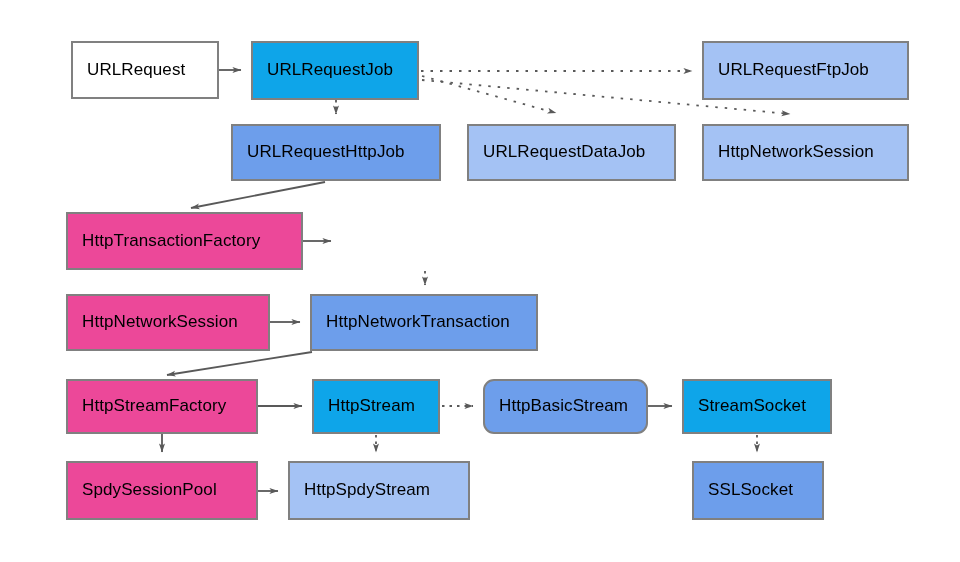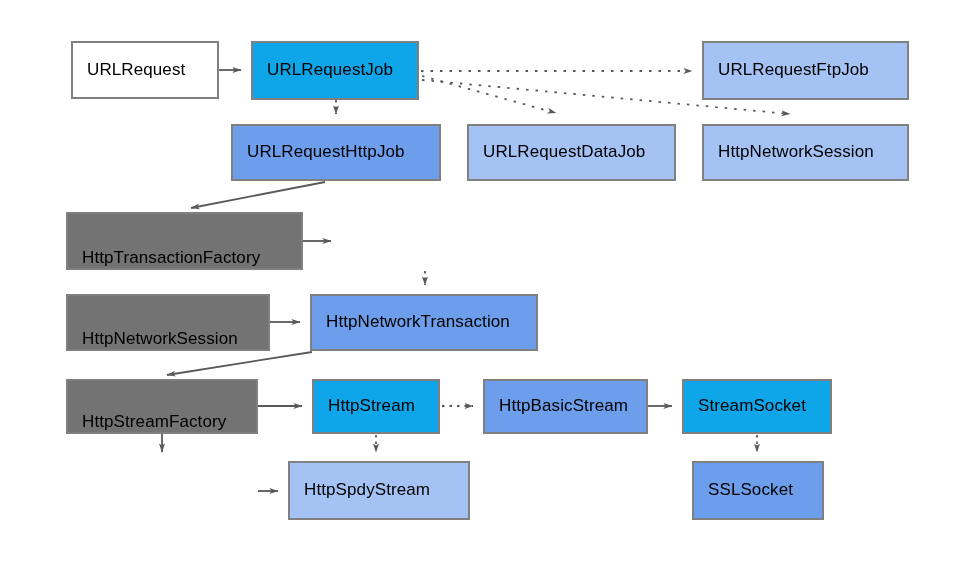--- a/index.html
+++ b/index.html
@@ -35,21 +35,21 @@
     align-items: center;
     color: #000000;
     font-size: 17px;
     line-height: 1.1;
     padding-left: 14px;
     letter-spacing: 0.1px;
     white-space: nowrap;
     z-index: 2;
   }
   .fill-white  { background: #ffffff; }
-  .fill-gray   { background: #737373; align-items: flex-end; }
+  .fill-gray   { background: #ec4899; }
   .fill-blue1  { background: #0ea5e9; }
   .fill-blue2  { background: #a4c2f4; }
   .fill-blue3  { background: #6d9eeb; }
 </style>
 </head>
 <body>
 
 <div id="canvas">
 
   <svg id="edges" viewBox="0 0 960 562" xmlns="http://www.w3.org/2000/svg">
@@ -135,28 +135,31 @@
   </div>
 
   <div class="node fill-gray" style="left:66px; top:379px; width:192px; height:55px;">
     <span>HttpStreamFactory</span>
   </div>
 
   <div class="node fill-blue1" style="left:312px; top:379px; width:128px; height:55px;">
     <span>HttpStream</span>
   </div>
 
-  <div class="node fill-blue3" style="left:483px; top:379px; width:165px; height:55px;">
+  <div class="node fill-blue3" style="left:483px; top:379px; width:165px; height:55px;border-radius:11px;">
     <span>HttpBasicStream</span>
   </div>
 
   <div class="node fill-blue1" style="left:682px; top:379px; width:150px; height:55px;">
     <span>StreamSocket</span>
   </div>
 
+  <div class="node fill-gray" style="left:66px; top:461px; width:192px; height:59px;">
+    <span>SpdySessionPool</span>
+  </div>
 
   <div class="node fill-blue2" style="left:288px; top:461px; width:182px; height:59px;">
     <span>HttpSpdyStream</span>
   </div>
 
   <div class="node fill-blue3" style="left:692px; top:461px; width:132px; height:59px;">
     <span>SSLSocket</span>
   </div>
 
 </div>

